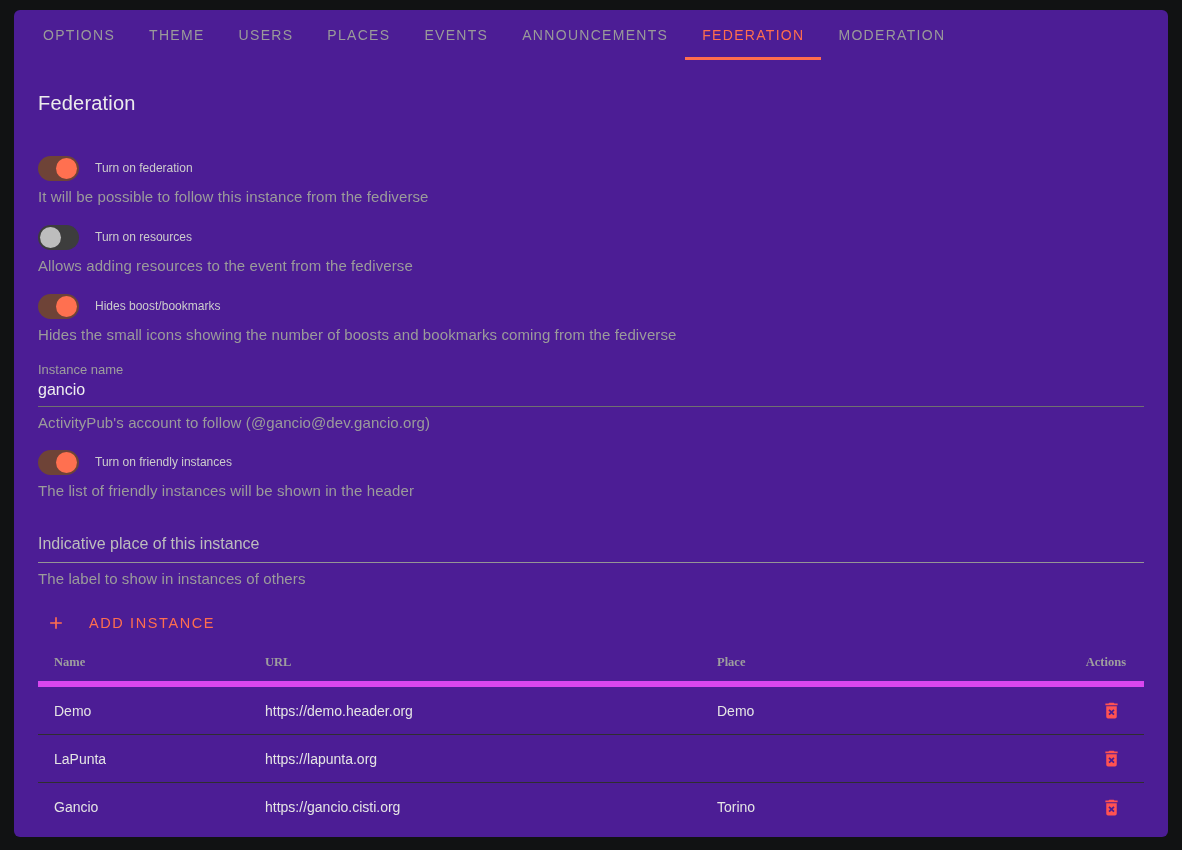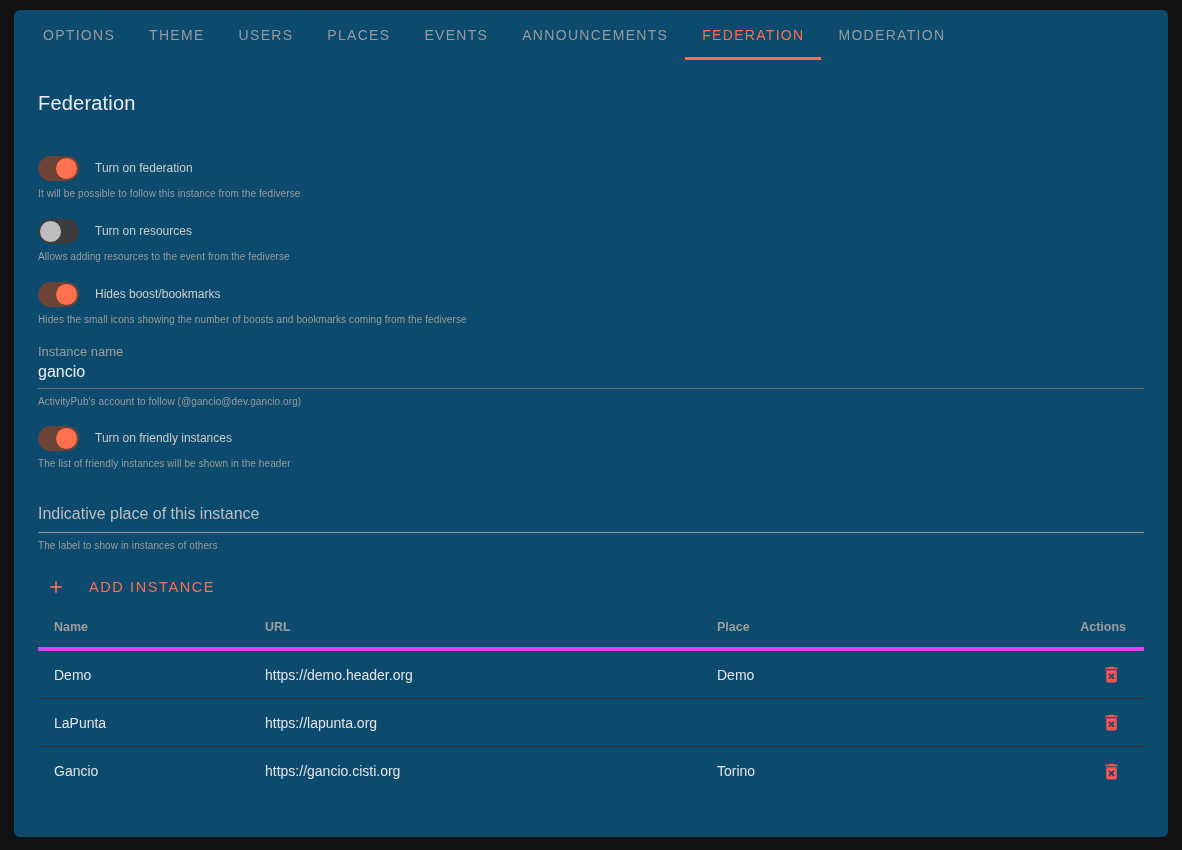--- a/index.html
+++ b/index.html
@@ -6,21 +6,21 @@
   html, body { width: 1182px; height: 850px; }
   body {
     background: #111213;
     font-family: "Liberation Sans", "DejaVu Sans", sans-serif;
     position: relative;
     overflow: hidden;
   }
   .card {
     position: absolute;
     left: 14px; top: 10px; right: 14px; bottom: 13px;
-    background: #0c4a6e;
+    background: #4c1d95;
     border-radius: 6px;
     overflow: hidden;
   }
   
   .tabs {
     display: flex;
     align-items: stretch;
     height: 50px;
     padding-left: 12px;
   }
@@ -78,21 +78,21 @@
   }
   .switch.on  .thumb { right: 2px; background: #ff7050; }
   .switch.off .thumb { left: 2px;  background: #bdbdbd; }
   .switch-label {
     margin-left: 16px;
     font-size: 12px;
     color: #cccccc;
   }
   .hint {
     margin-top: 7px;
-    font-size: 10px;
+    font-size: 15px;
     color: #9b9b9b;
     letter-spacing: 0.1px;
   }
   
   .field-block { margin-top: 14px; margin-bottom: 18px; }
   .field-label {
     display: block;
     font-size: 13px;
     color: #9e9e9e;
     margin-bottom: 3px;
@@ -133,21 +133,21 @@
     cursor: pointer;
   }
   .add-instance svg { display: block; }
   
   .itable { margin-top: 2px; width: 100%; }
   .trow {
     display: grid;
     grid-template-columns: 211px 452px 1fr 96px;
     align-items: center;
   }
-  .thead-row { height: 44px; border-bottom: 4px solid #d946ef; }
+  .thead-row { height: 44px; border-bottom: 6px solid #d946ef; font-family: Liberation Serif, serif; }
   .body-row  { height: 48px; border-bottom: 1px solid #2f2f2f; }
   .body-row:last-child { border-bottom: none; }
   .cell { padding-left: 16px; font-size: 14px; color: #e4e4e4; }
   .cell.head { font-size: 12.5px; font-weight: 700; color: #9e9e9e; }
   .cell.actions { padding-left: 0; padding-right: 18px; text-align: right; }
   .delete-btn {
     background: transparent;
     border: none;
     padding: 4px;
     cursor: pointer;

